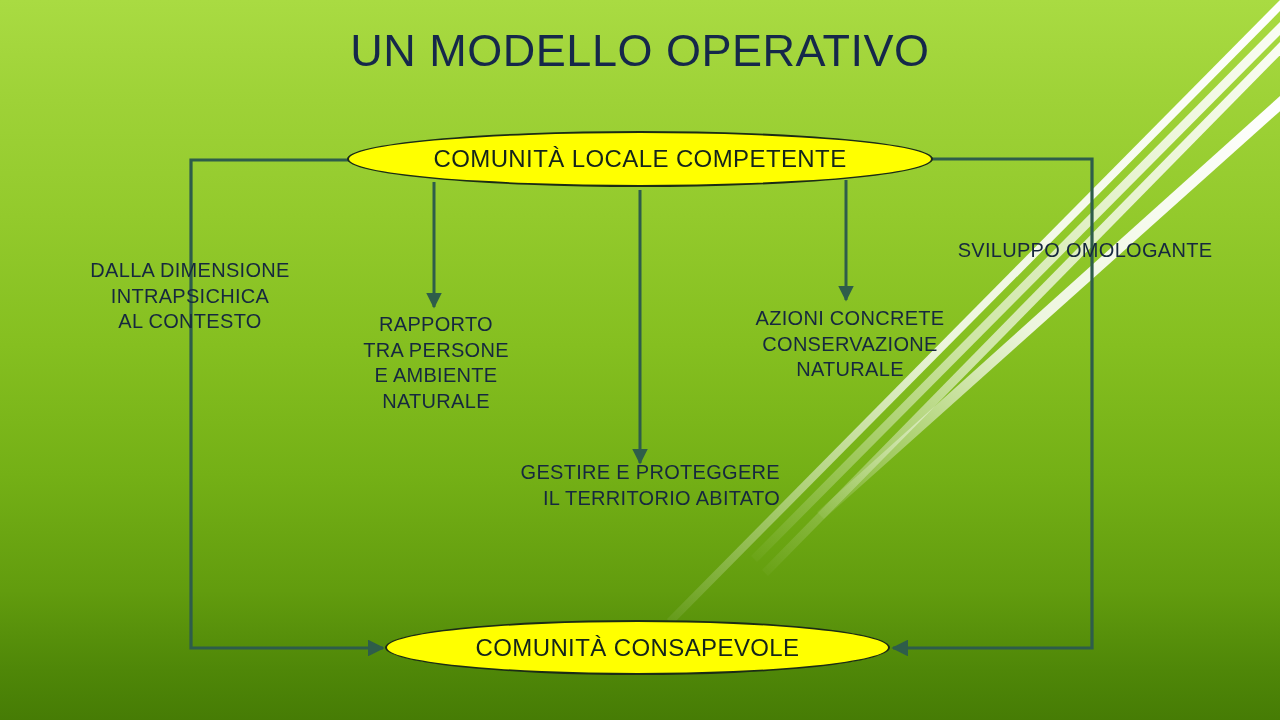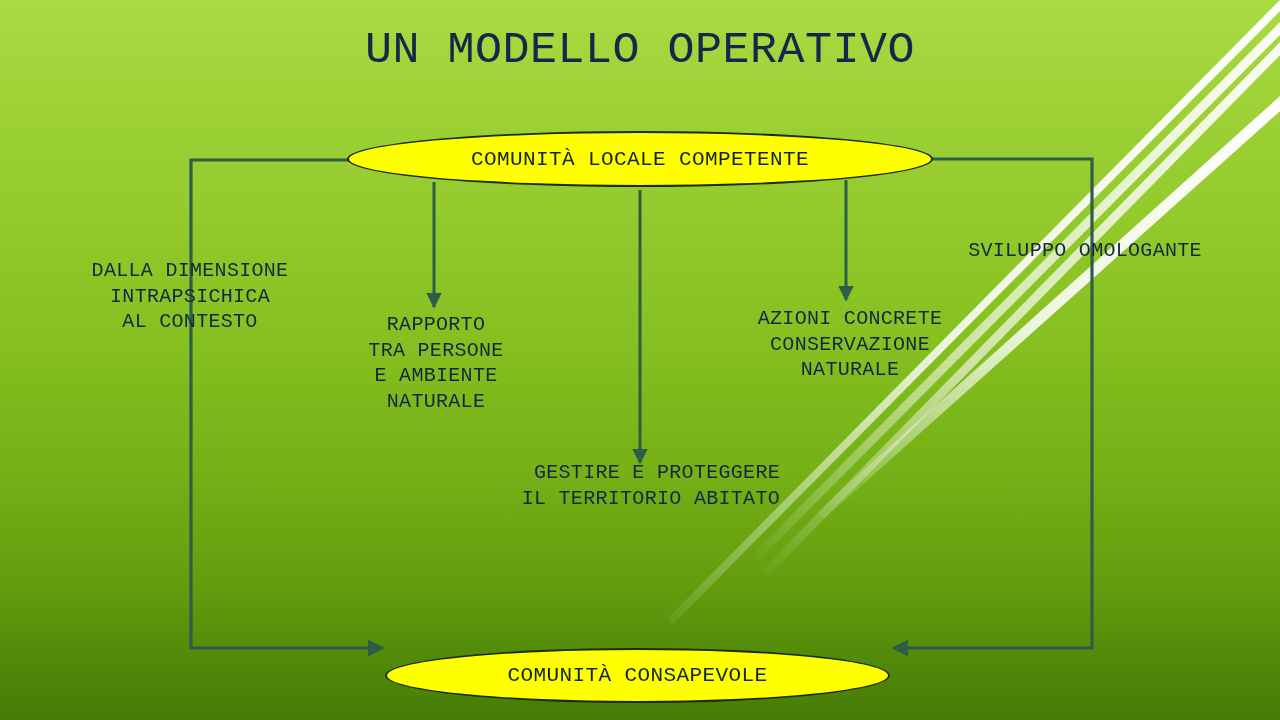--- a/index.html
+++ b/index.html
@@ -14,21 +14,21 @@
     overflow: hidden;
     background: linear-gradient(180deg,
         #a9db42 0%,
         #9ed237 14%,
         #93ca2c 30%,
         #85bf20 48%,
         #74b016 66%,
         #629c0e 82%,
         #4f8708 93%,
         #467c05 100%);
-    font-family: Liberation Mono, monospace;
+    font-family: Liberation Sans, sans-serif;
     -webkit-font-smoothing: antialiased;
   }
 
   
   #streaks {
     position: absolute;
     left: 0; top: 0;
     width: 1280px; height: 720px;
     pointer-events: none;
   }
@@ -62,34 +62,34 @@
     background: #ffff00;
     border: 2px solid #1b2c15;
     border-radius: 50%;
     box-sizing: border-box;
     display: flex;
     align-items: center;
     justify-content: center;
   }
   .node-ellipse .node-label {
     color: #14241b;
-    font-size: 21px;
+    font-size: 24px;
     letter-spacing: 0.4px;
     white-space: nowrap;
     text-align: center;
   }
   #node-top {
     left: 347px;
     top: 131px;
     width: 586px;
     height: 56px;
   }
   #node-bottom {
     left: 385px;
-    top: 648px;
+    top: 620px;
     width: 505px;
     height: 55px;
     align-items: center;
   }
 
   
   .txt {
     position: absolute;
     color: #16283f;
     font-size: 20px;

